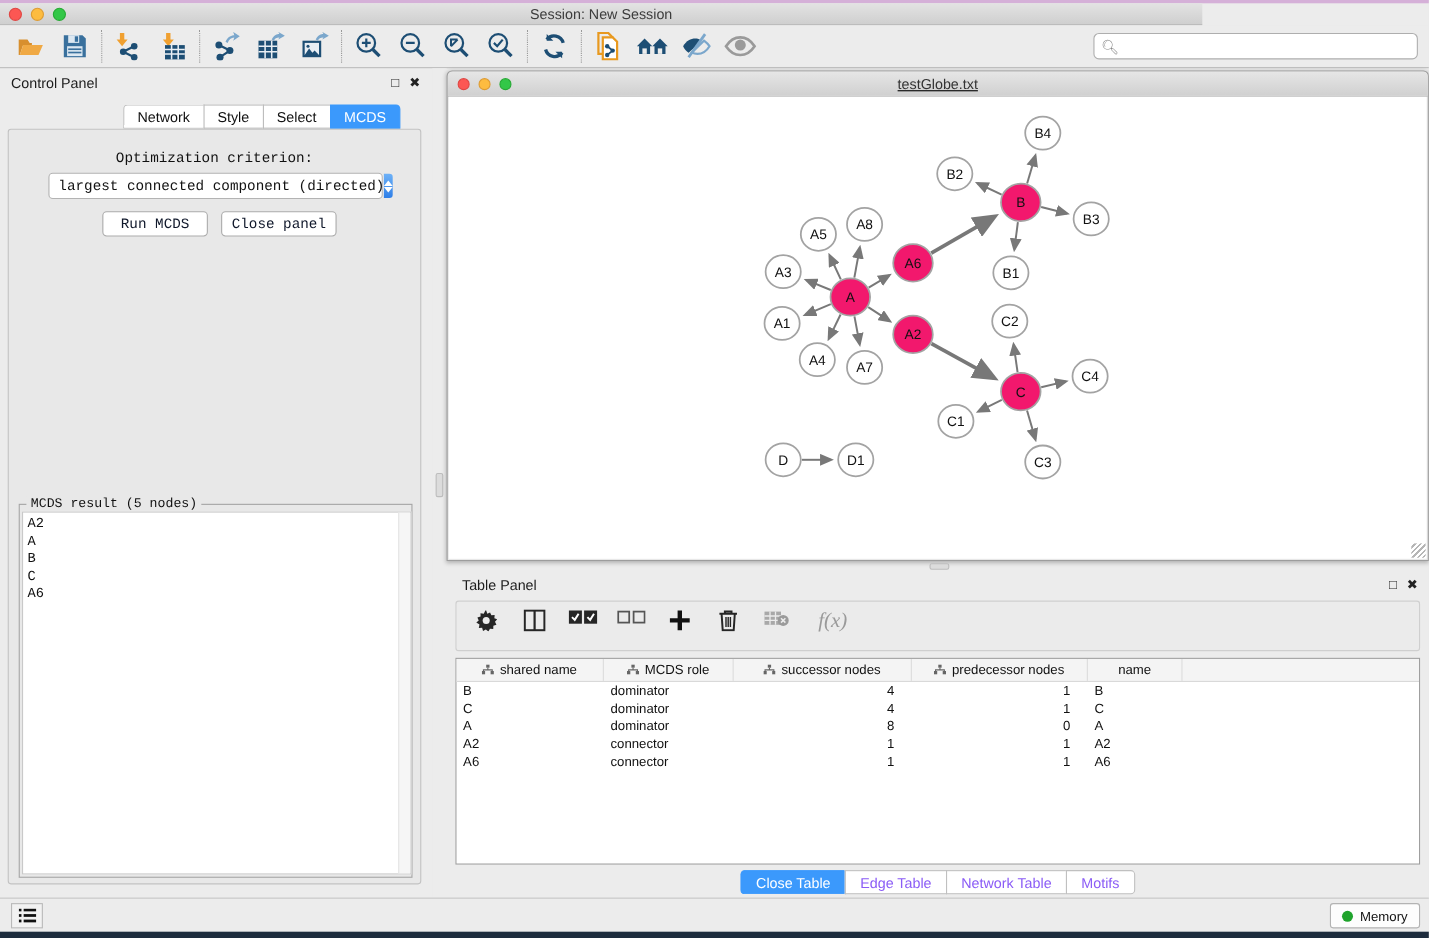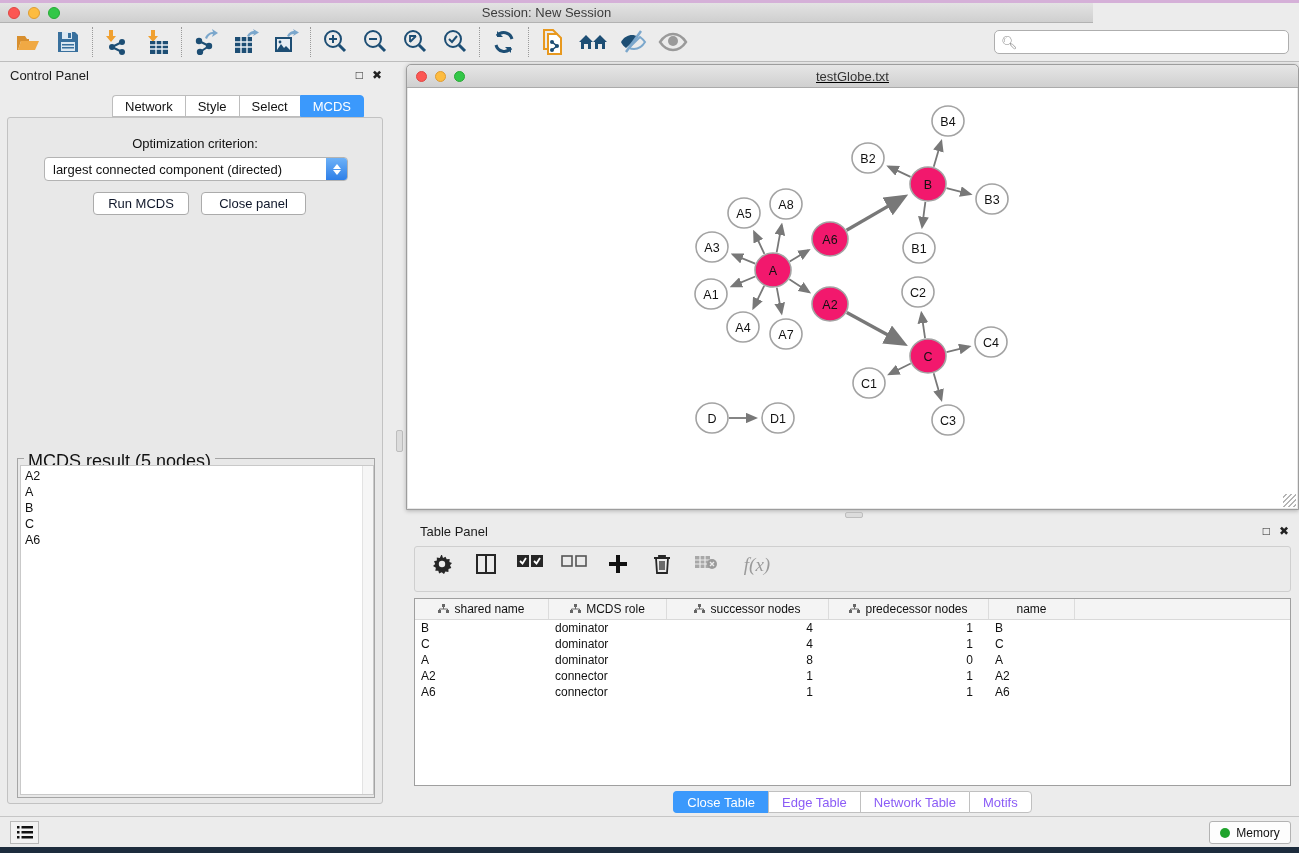--- a/index.html
+++ b/index.html
@@ -34,36 +34,36 @@
   .panel-titlebar { height:26px; display:flex; align-items:center; padding:0 10px; }
   .panel-titlebar .pt { font-size:13px; color:#1c1c1c; flex:1; }
   .wicon { font-size:12px; color:#222; margin-left:9px; }
   #cp-tabs { position:absolute; left:78px; top:33px; display:flex; }
   .tab { height:22px; padding:0 12px; display:flex; align-items:center; font-size:13px;
     background:#fff; border:1px solid #bdbdbd; border-right:none; color:#111; }
   .tab:first-child { border-radius:4px 0 0 0;margin-left:34px; }
   .tab:last-child { border-right:1px solid #bdbdbd; border-radius:0 4px 0 0; }
   .tab.active { background:#3b99fc; color:#fff; border-color:#3b99fc; }
   #cp-body { position:absolute; left:7px; top:55px; width:376px; height:687px;
-    background:#e8e8e8; border:1px solid #c2c2c2; border-radius:3px; }
+    background:#e8e8e8; border:1px solid #c2c2c2; border-radius:3px;font-family:Liberation Mono, monospace; }
   #opt-label { position:absolute; left:0; top:18px; width:100%; text-align:center; font-size:13px; color:#111; }
   #criterion-select { position:absolute; left:36px; top:39px; width:304px; height:24px; background:#fff;
     border:1px solid #b3b3b3; border-radius:4px; display:flex; align-items:center; }
   #criterion-select .val { flex:1; font-size:13px; padding-left:8px; color:#111; white-space:nowrap; }
   #criterion-select .stepper { width:21px; height:22px; border-radius:0 3px 3px 0;
     background:linear-gradient(#6db1f7,#2e7fe8); display:flex; flex-direction:column; align-items:center; justify-content:center; gap:1px; }
   .tri-up { width:0; height:0; border-left:4px solid transparent; border-right:4px solid transparent; border-bottom:5px solid #fff; }
   .tri-dn { width:0; height:0; border-left:4px solid transparent; border-right:4px solid transparent; border-top:5px solid #fff; }
   .cp-btn { position:absolute; top:74px; height:23px; background:#fff; border:1px solid #ababab;
     border-radius:4px; font-size:13px; display:flex; align-items:center; justify-content:center; color:#0f172a; }
   #run-btn { left:85px; width:96px; }
   #close-btn { left:193px; width:105px; }
   #mcds-fieldset { position:absolute; left:9px; top:340px; width:358px; height:340px;
     border:1px solid #a5a5a5; }
-  #mcds-legend { position:absolute; left:6px; top:-8px; background:#e8e8e8; padding:0 4px; font-size:18px; color:#111; }
+  #mcds-legend { position:absolute; left:6px; top:-8px; background:#e8e8e8; padding:0 4px; font-size:12px; color:#111; }
   #mcds-list { position:absolute; left:2px; top:6px; width:354px; height:330px; background:#fff;
     border:1px solid #c9c9c9; font-size:12.5px; color:#111; padding:2px 0 0 4px; line-height:16px; }
   #mcds-scroll { position:absolute; right:0; top:0; width:11px; height:100%; background:#f6f6f6; border-left:1px solid #e3e3e3; }
   .mcds-item { display:block; }
 
   
   #v-divider { left:393px; top:62px; width:13px; height:753px; background:#ececec; }
   .grip-v { position:absolute; left:3px; top:368px; width:7px; height:22px; background:#dcdcdc; border:1px solid #bdbdbd; border-radius:2px; }
   #h-grip { left:845px; top:512px; width:18px; height:6px; background:#dcdcdc; border:1px solid #bdbdbd; border-radius:2px; }
 

